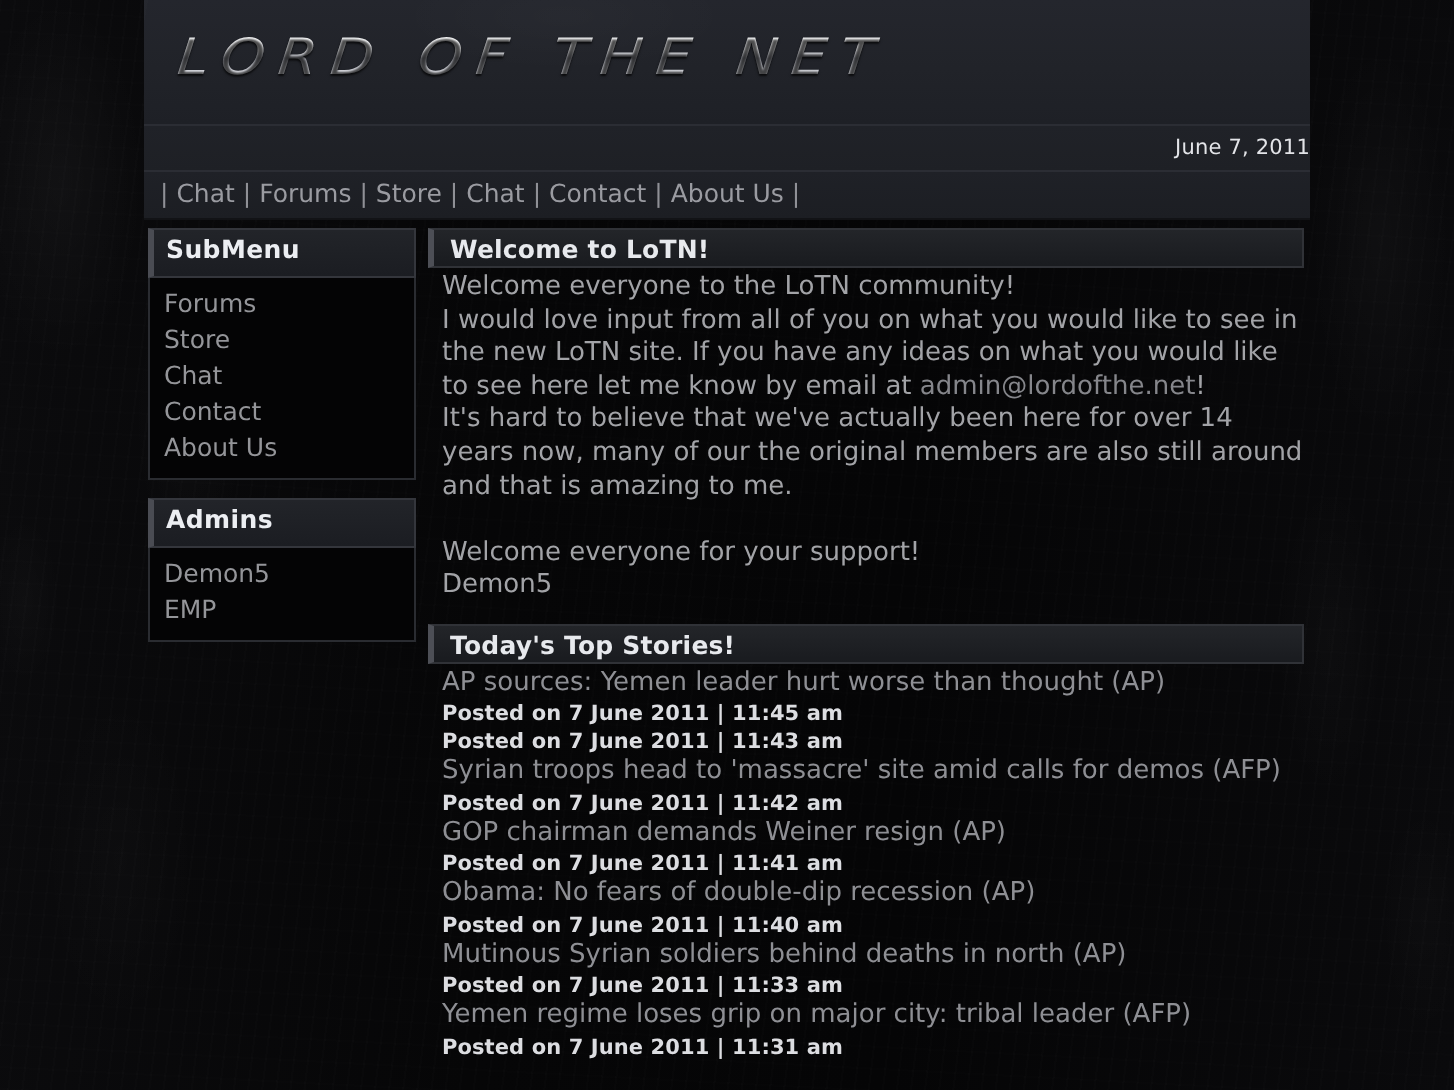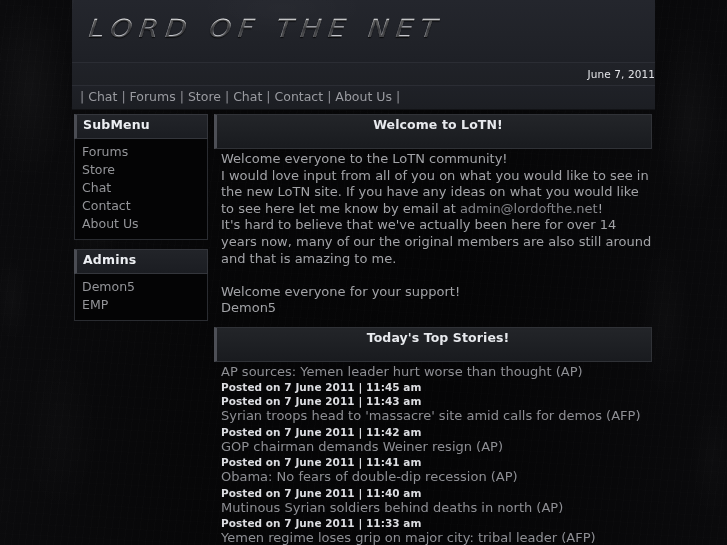--- a/index.html
+++ b/index.html
@@ -159,24 +159,23 @@
     padding-right: 3px;
   }
   .bar {
     background: linear-gradient(180deg, #232529 0%, #191b1f 100%);
     border: 1px solid #303237;
     border-left: 3px solid #4d4f56;
     color: #e7e9ed;
     font-size: 12.5px;
     font-weight: bold;
     padding: 3px 0 4px 8px;
-    height: 35px;
+    height: 20px;
     line-height: 14px;
     letter-spacing: .1px;
-    text-align: center;
   }
   .welcome-body {
     padding: 2px 0 6px 7px;
     color: #a2a3a7;
     font-size: 13px;
     line-height: 16.6px;
   }
   .welcome-body p { margin: 0; }
   .welcome-body a {
     color: #85868b;

